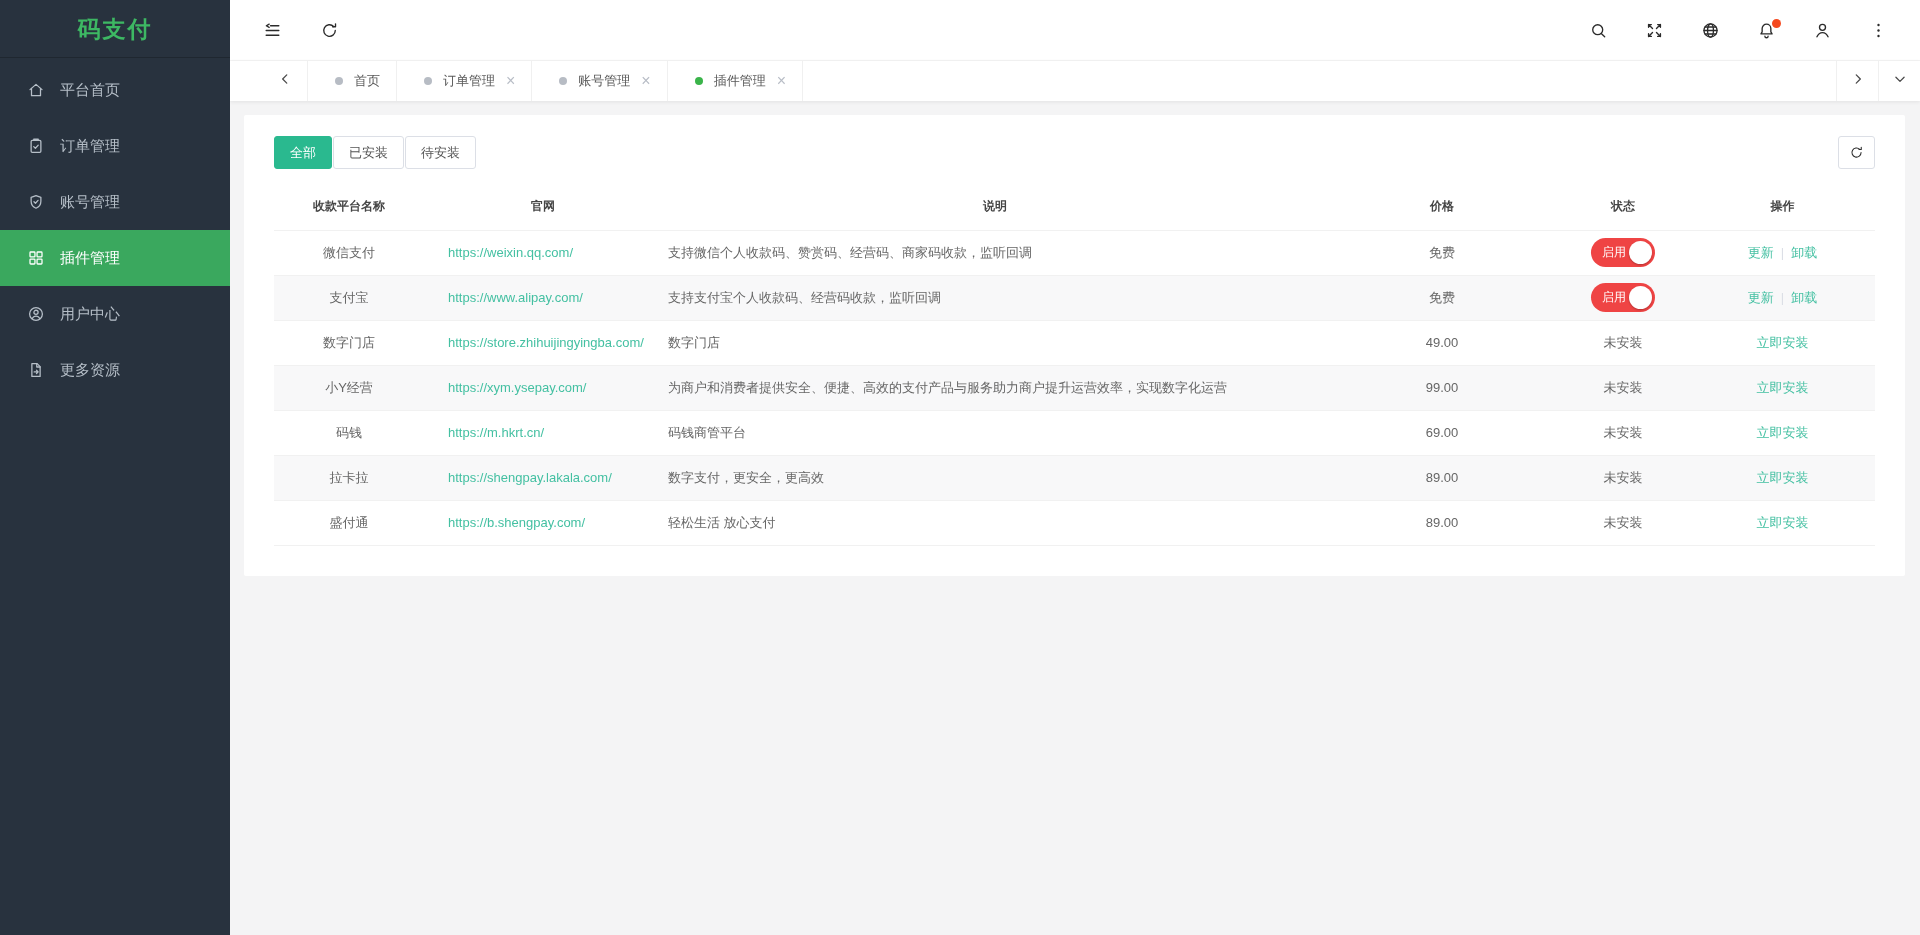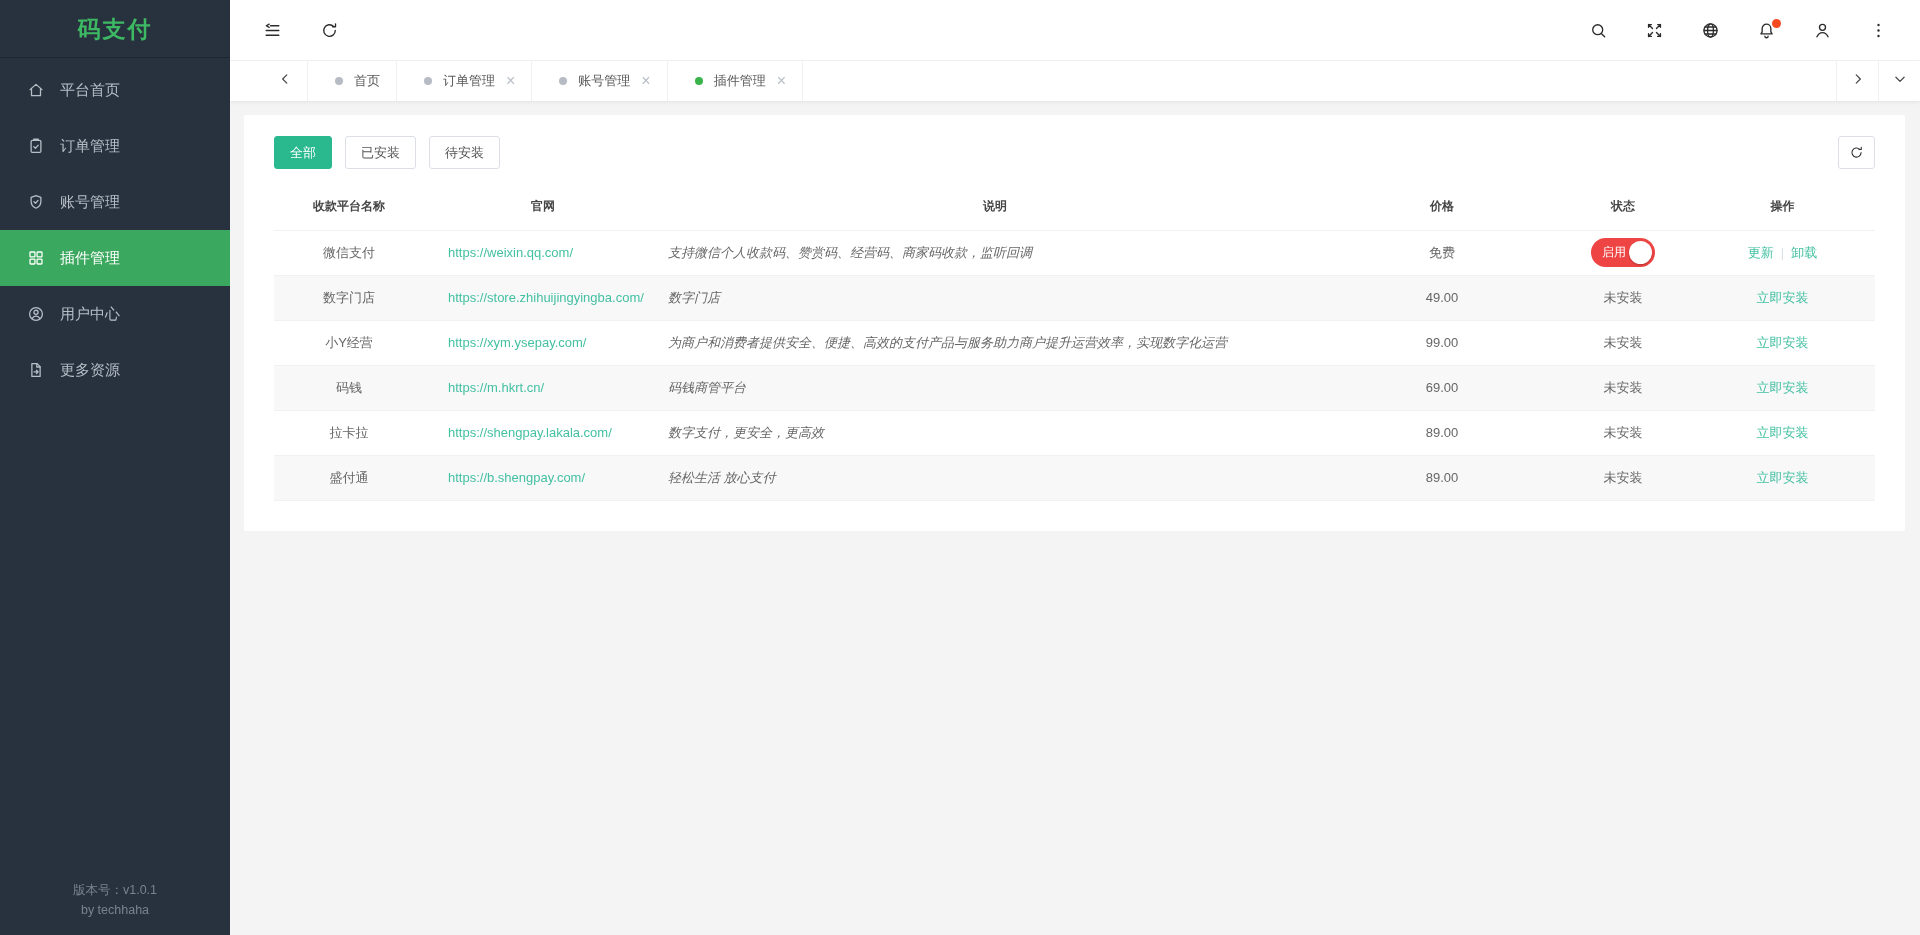--- a/index.html
+++ b/index.html
@@ -49,39 +49,39 @@
     margin-right:11px; flex:none; }
   .tab-dot.green { background:#3ab44a; }
   .tab-close { margin-left:11px; color:#b8bdc6; font-size:16px; line-height:1;
     cursor:pointer; }
   .tab-spacer { flex:1; }
 
   
   .content { flex:1; background:#f4f4f5; padding:14px 15px 0 14px; overflow:hidden; }
   .card { background:#fff; border-radius:2px; padding:21px 30px 30px 30px; }
 
-  .filter-bar { display:flex; align-items:center; gap:13px; }
+  .filter-bar { display:flex; align-items:center; gap:1px; }
   .filter-btn { height:33px; padding:0 15px; font-size:13px; color:#555;
     background:#fff; border:1px solid #dcdfe6; border-radius:3px; cursor:pointer;
     font-family:inherit; }
   .filter-btn.active { background:#2ab98f; border-color:#2ab98f; color:#fff; }
   .refresh-btn { margin-left:auto; width:37px; height:33px; background:#fff;
     border:1px solid #dcdfe6; border-radius:3px; display:flex; align-items:center;
     justify-content:center; color:#555; cursor:pointer; }
   .refresh-btn svg { width:15px; height:15px; }
 
   table { width:100%; border-collapse:collapse; table-layout:fixed;
     margin-top:15px; font-size:13px; color:#666; }
   th { height:46px; font-size:12px; font-weight:bold; color:#454545;
     text-align:center; border-bottom:1px solid #f1f1f1; }
   td { height:45px; text-align:center; border-bottom:1px solid #f1f1f1; }
   tbody tr:nth-child(even) { background:#f8f8f9; }
   td.c-url { text-align:left; padding-left:24px; }
   td.c-desc { text-align:left; padding-left:6px; overflow:hidden;
-    white-space:nowrap; text-overflow:ellipsis;font-style:italic; }
+    white-space:nowrap; text-overflow:ellipsis; }
   a.url-link, a.act-link { color:#44c0a2; text-decoration:none; cursor:pointer; }
   .sep { color:#dcdfe6; margin:0 7px; }
 
   .toggle { position:relative; display:inline-flex; align-items:center;
     width:64px; height:29px; border-radius:15px; background:#ef4444;
     cursor:pointer; vertical-align:middle; }
   .t-label { color:#fff; font-size:12px; margin-left:11px; }
   .t-knob { position:absolute; right:3px; top:3px; width:23px; height:23px;
     border-radius:50%; background:#fff; box-shadow:0 1px 2px rgba(0,0,0,.25); }
 </style>
@@ -144,24 +144,20 @@
         <span class="nav-icon">
           <svg viewBox="0 0 24 24" fill="none" stroke="currentColor" stroke-width="1.7" stroke-linecap="round" stroke-linejoin="round">
             <path d="M6.5 3.5h7l4 4v13h-11z"></path>
             <path d="M13 3.5V8h4.5"></path>
             <path d="M9.5 14.5h5M12.7 12.3l2.2 2.2-2.2 2.2"></path>
           </svg>
         </span>
         <span class="nav-label">更多资源</span>
       </div>
     </nav>
-  <div class="version">
-    <div>版本号：v1.0.1</div>
-    <div>by techhaha</div>
-  </div>
 </aside>
 
 <div class="main">
   <div class="topbar">
     <div class="tb-left">
         <span class="tb-icon">
           <svg viewBox="0 0 24 24" fill="none" stroke="currentColor" stroke-width="1.7" stroke-linecap="round" stroke-linejoin="round">
             <path d="M9.5 6H20M4 12h16M4 18h16"></path>
             <path d="M7.8 3.9L4.2 6l3.6 2.1"></path>
           </svg>
@@ -299,20 +295,31 @@
               <td class="c-url"><a class="url-link">https://weixin.qq.com/</a></td>
               <td class="c-desc">支持微信个人收款码、赞赏码、经营码、商家码收款，监听回调</td>
               <td class="c-price">免费</td>
               <td class="c-status"><span class="toggle">
                   <span class="t-label">启用</span>
                   <span class="t-knob"></span>
                 </span></td>
               <td class="c-action"><a class="act-link">更新</a><span class="sep">|</span><a class="act-link">卸载</a></td>
             </tr>
             <tr class="data-row">
+              <td class="c-name">支付宝</td>
+              <td class="c-url"><a class="url-link">https://www.alipay.com/</a></td>
+              <td class="c-desc">支持支付宝个人收款码、经营码收款，监听回调</td>
+              <td class="c-price">免费</td>
+              <td class="c-status"><span class="toggle">
+                  <span class="t-label">启用</span>
+                  <span class="t-knob"></span>
+                </span></td>
+              <td class="c-action"><a class="act-link">更新</a><span class="sep">|</span><a class="act-link">卸载</a></td>
+            </tr>
+            <tr class="data-row">
               <td class="c-name">数字门店</td>
               <td class="c-url"><a class="url-link">https://store.zhihuijingyingba.com/</a></td>
               <td class="c-desc">数字门店</td>
               <td class="c-price">49.00</td>
               <td class="c-status"><span>未安装</span></td>
               <td class="c-action"><a class="act-link">立即安装</a></td>
             </tr>
             <tr class="data-row">
               <td class="c-name">小Y经营</td>
               <td class="c-url"><a class="url-link">https://xym.ysepay.com/</a></td>

